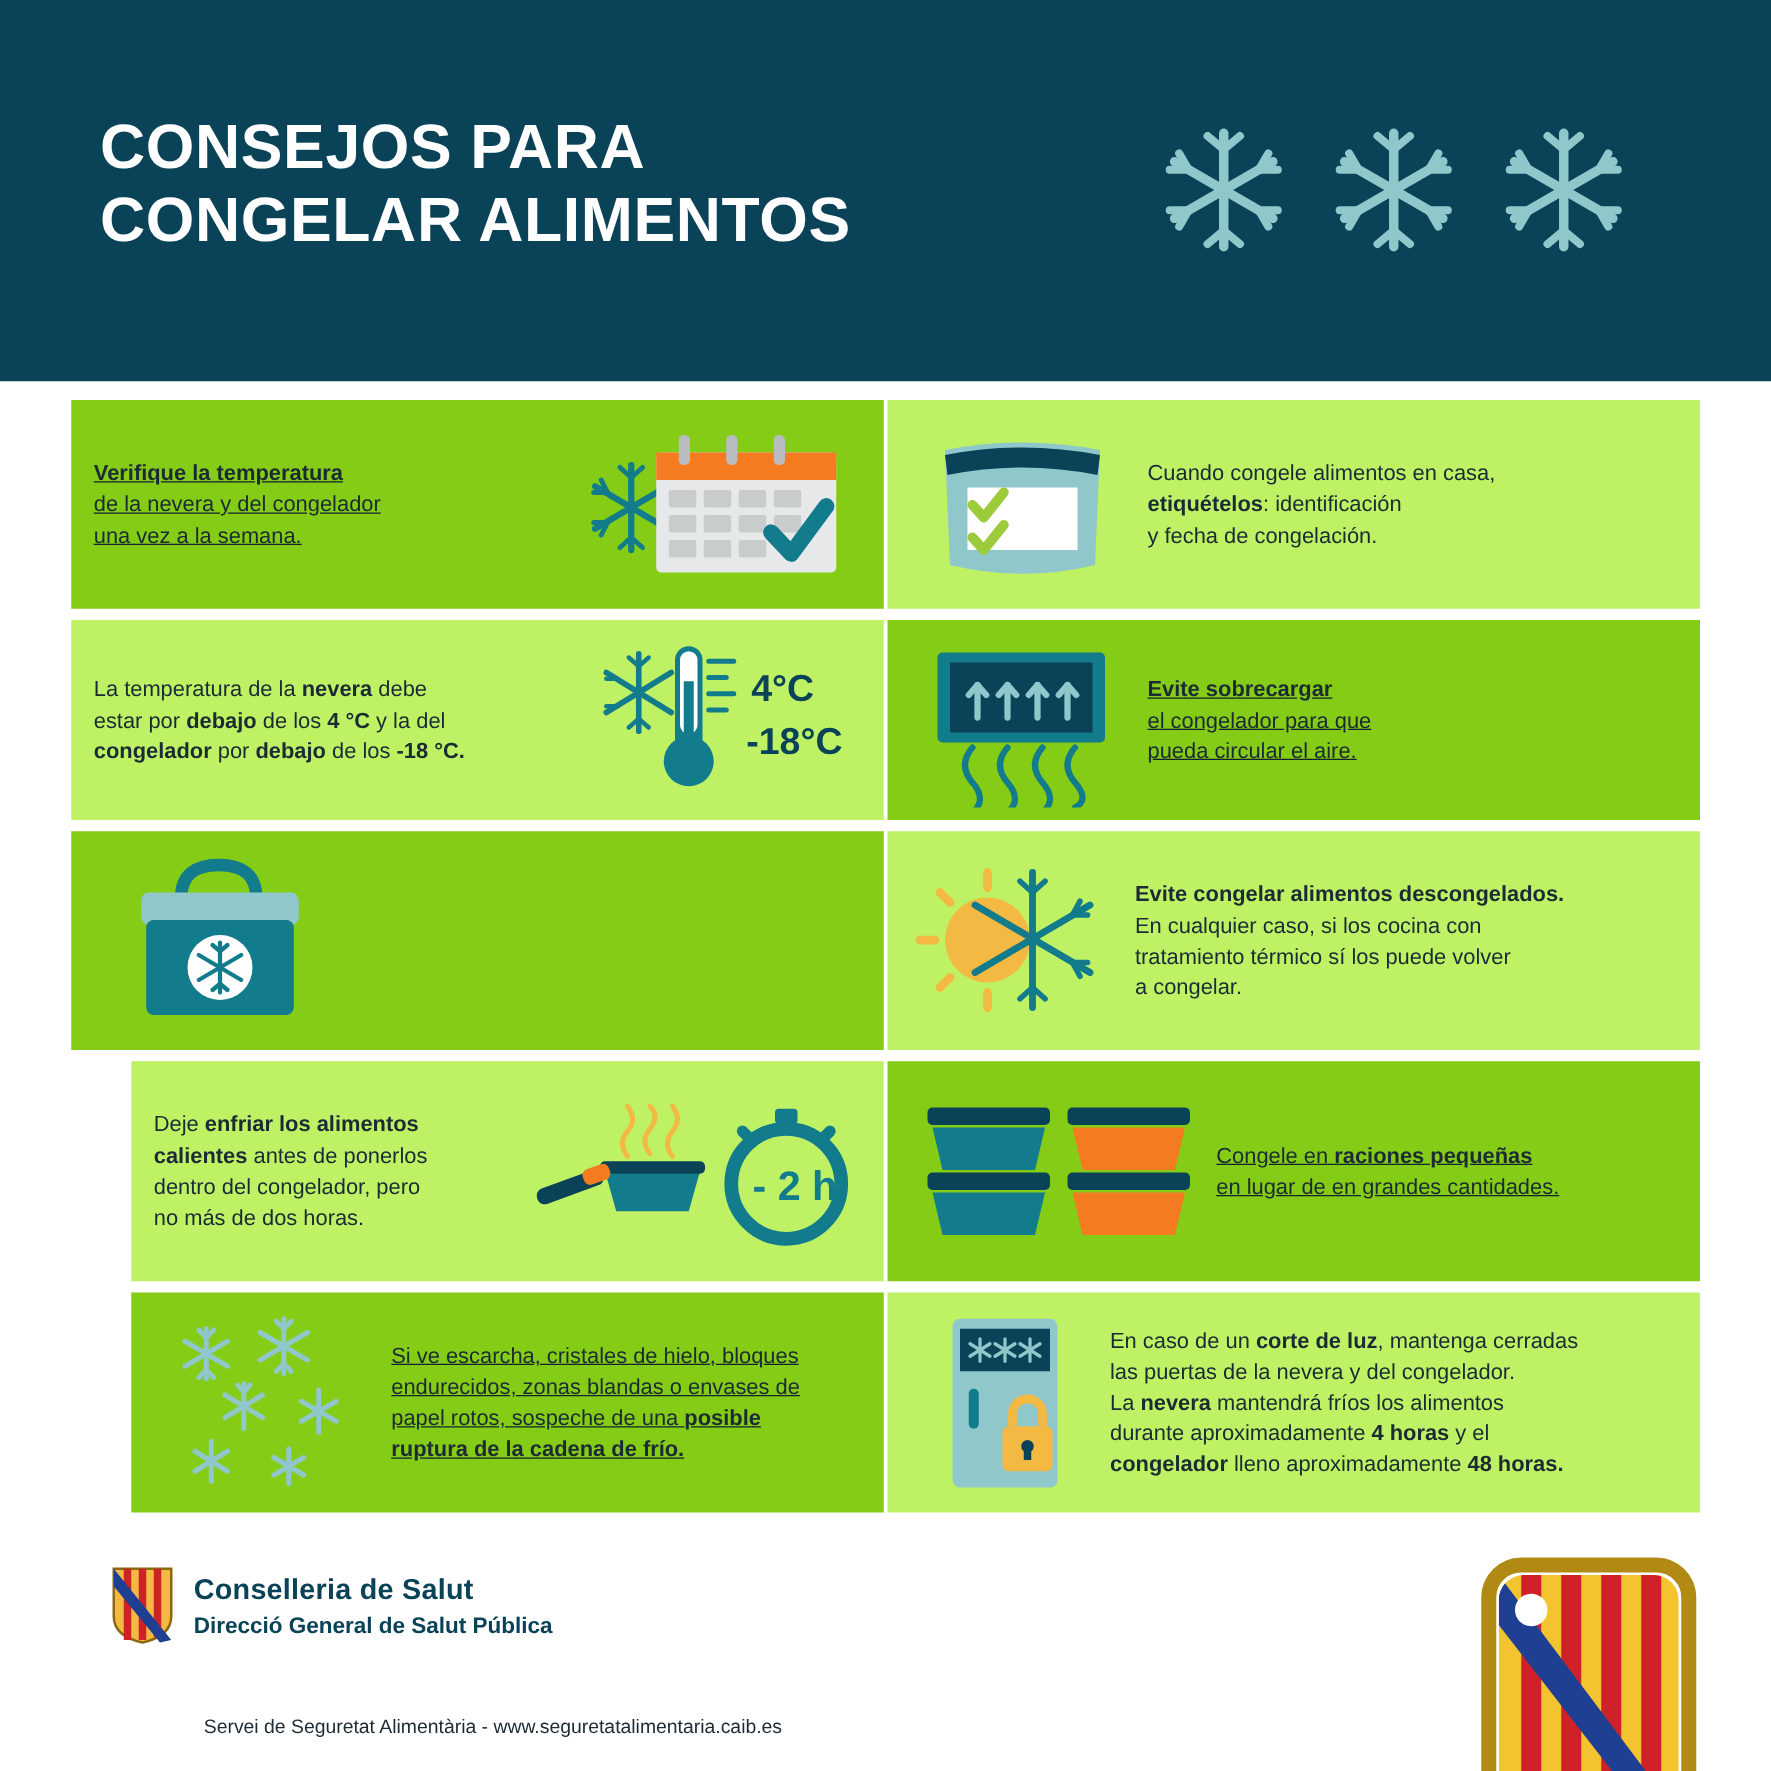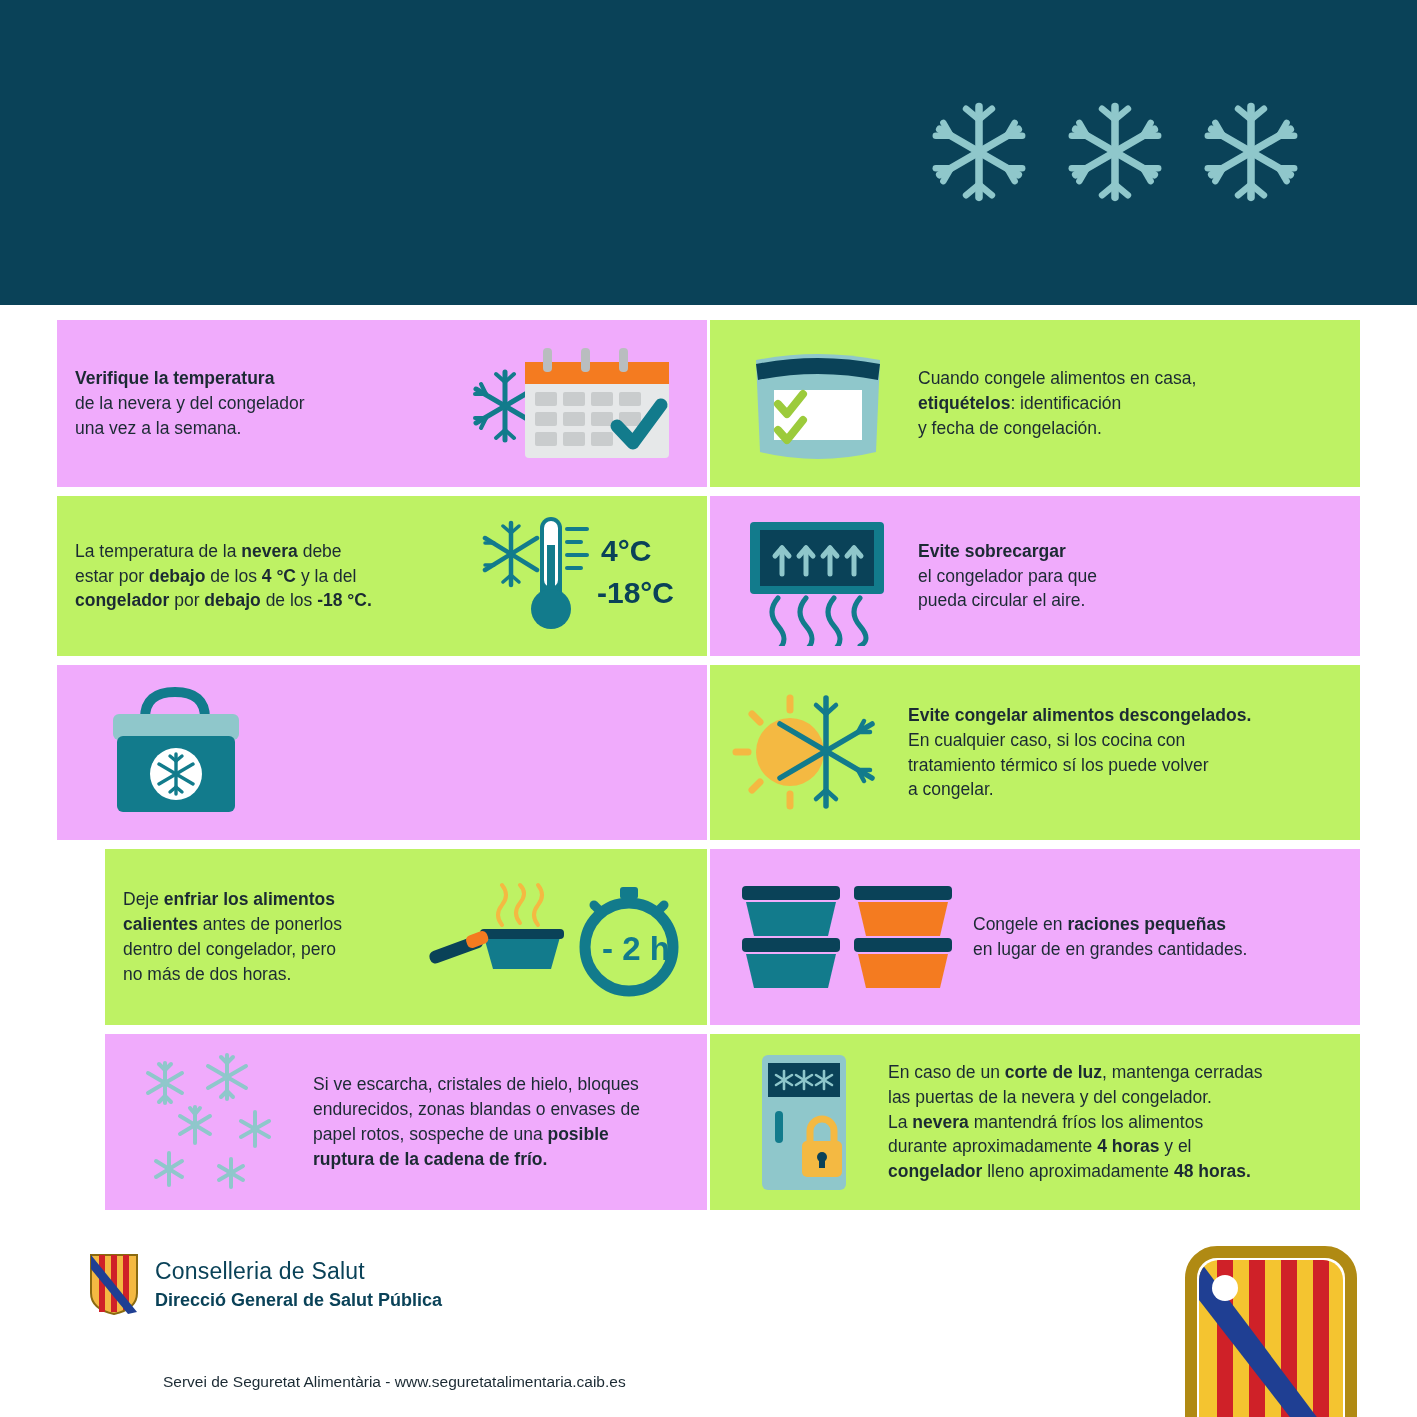--- a/index.html
+++ b/index.html
@@ -52,21 +52,21 @@
     column-gap: 3px;
     row-gap: 9px;
   }
   .card {
     position: relative;
     display: flex;
     align-items: center;
     padding: 12px 18px;
     overflow: hidden;
   }
-  .card.cream { background: #f0abfc; }
+  .card.cream { background: #84cc16; text-decoration: underline; }
   .card.mint  { background: #bef264; }
 
   .card .txt {
     font-size: 17.5px;
     line-height: 1.42;
     color: #1b2a33;
   }
   .card .txt b { font-weight: bold; }
   .card .art {
     flex: 0 0 auto;
@@ -91,21 +91,21 @@
     width: 100%;
     height: 180px;
     background: #ffffff;
   }
   .org {
     position: absolute;
     left: 155px;
     top: 1258px;
     color: #0a4258;
   }
-  .org .l1 { font-size: 23px; font-weight: normal; letter-spacing: .2px;}
+  .org .l1 { font-size: 23px; font-weight: bold; letter-spacing: .2px;}
   .org .l2 { font-size: 18px; font-weight: bold; margin-top: 5px; }
   .credit {
     position: absolute;
     left: 163px;
     top: 1373px;
     font-size: 15.5px;
     color: #1b2a33;
   }
   .crest {
     position: absolute;
@@ -116,20 +116,22 @@
     position: absolute;
     right: 10px;
     bottom: -12px;
   }
   svg { display: block; }
 </style>
 </head>
 <body>
 
 <div class="header">
+  <div class="header-title">CONSEJOS PARA
+CONGELAR ALIMENTOS</div>
   <div class="header-flakes">
     <svg width="108" height="108" viewBox="0 0 100 100">
       <g stroke="#8fc7cb" stroke-width="7" stroke-linecap="round" fill="none">
         <line x1="50" y1="8" x2="50" y2="92"></line>
         <line x1="13.6" y1="29" x2="86.4" y2="71"></line>
         <line x1="13.6" y1="71" x2="86.4" y2="29"></line>
         <g stroke-width="6">
           <line x1="50" y1="20" x2="38" y2="10"></line>
             <line x1="50" y1="20" x2="62" y2="10"></line>
           <line x1="50" y1="80" x2="38" y2="90"></line>

